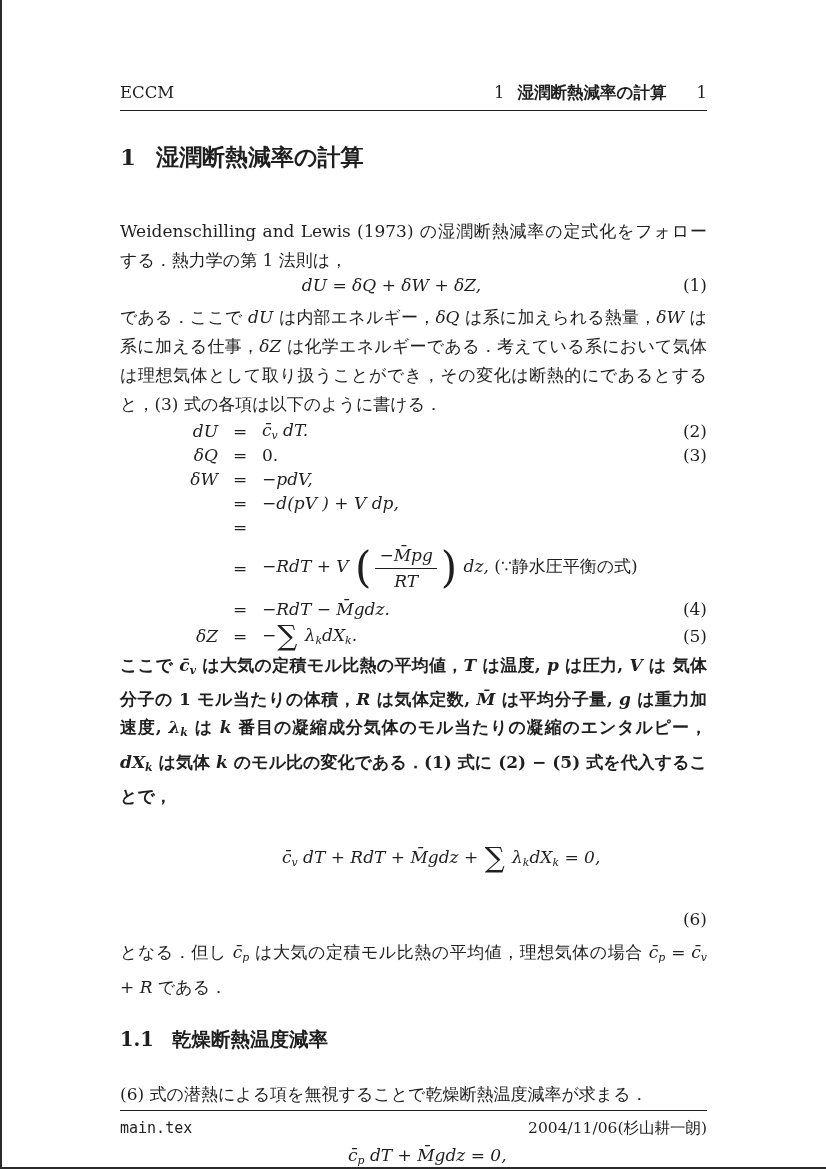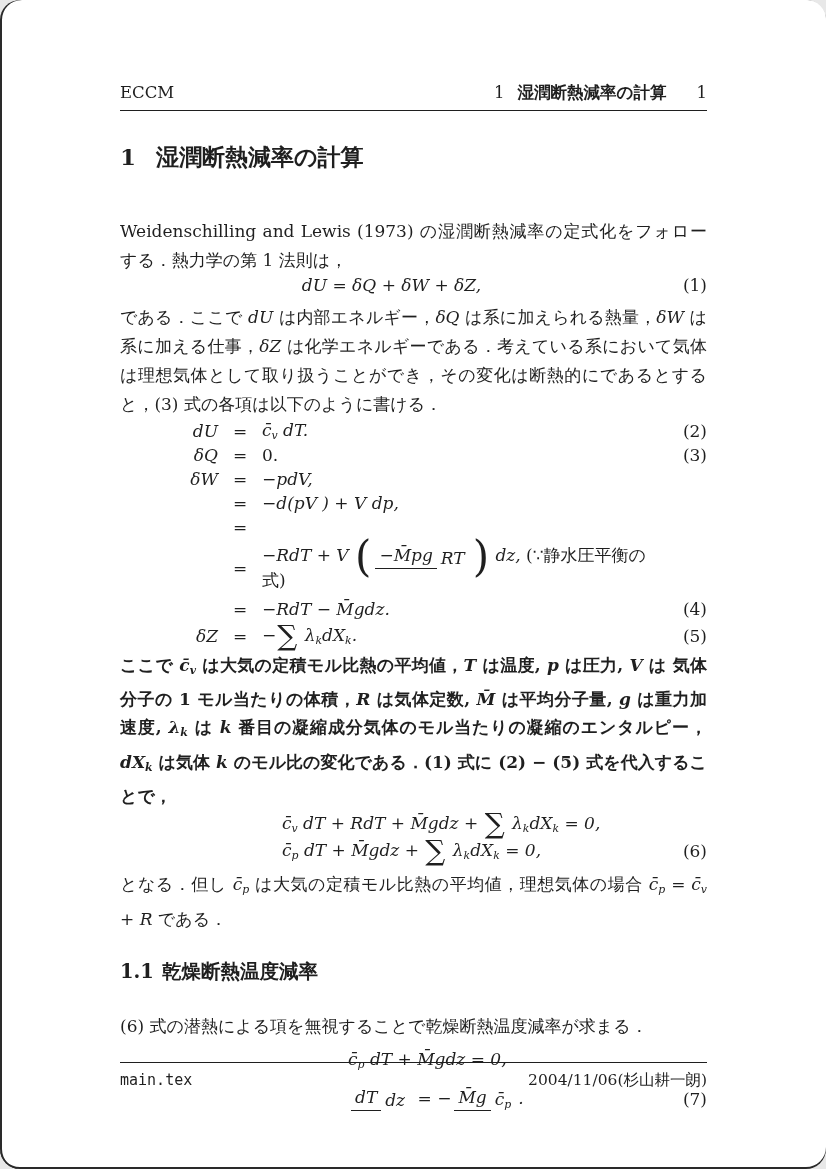--- a/index.html
+++ b/index.html
@@ -8,36 +8,35 @@
     width:826px;height:1169px;
     margin:0 auto;
     background:#ffffff;
     color:#1f1f1f;
     font-family:"DejaVu Serif","Liberation Serif",serif;
     font-size:17px;
     box-sizing:border-box;
     padding:84px 119px 0 120px;
     overflow:hidden;
     box-shadow: inset 2px 0 0 #2a2a2a, inset 0 -2px 0 #2a2a2a;
-    border-radius: 20px;
   }
   .gothic{font-family:"DejaVu Sans","Liberation Sans",sans-serif;font-weight:bold;}
 
   
   .hdr{display:flex;justify-content:space-between;align-items:baseline;
        border-bottom:1.5px solid #1f1f1f;padding-bottom:9px;font-size:16.5px;line-height:17px;}
   .hdr-right{display:flex;align-items:baseline;}
   .hdr-right .sec-no{margin-right:13px;}
   .hdr-right .pg{margin-left:30px;}
 
   
   h1.section{margin:33px 0 0;font-size:23px;font-weight:bold;display:flex;line-height:26px;}
   h1.section .no{margin-right:20px;}
   h2.subsection{margin:26px 0 0;font-size:19.5px;font-weight:bold;display:flex;line-height:24px;}
-  h2.subsection .no{margin-right:8px;}
+  h2.subsection .no{margin-right:18px;}
 
   
   p{margin:0;text-align:justify;}
   .p1{margin-top:47px;line-height:29px;}
   .p2{margin-top:0;line-height:29px;}
   .p3{margin-top:0;line-height:28px;font-weight:bold;}
   .p4{margin-top:6px;line-height:29px;}
   .p5{margin-top:28px;line-height:29px;}
 
   
@@ -52,38 +51,38 @@
   .eqnum{min-width:44px;text-align:right;font-style:normal;}
 
   .eqarr{margin-top:0;}
   .eqrow{display:flex;align-items:center;height:24px;}
   .eqrow.sumrow{height:30px;}
   .eqrow.tall{height:58px;}
   .eqrow .lhs{width:98px;text-align:right;}
   .eqrow .rel{width:44px;text-align:center;}
   .eqrow .rhs{flex:1;text-align:left;}
 
-  .eqi{display:flex;align-items:center;height:27px;}
+  .eqi{display:flex;align-items:center;height:27px;margin-top:34px;}
   .eqi .ind{width:162px;flex:none;}
   .eqi .ind7{width:228px;flex:none;}
   .eqi .num{margin-left:auto;}
   .eqi.fracline{height:52px;}
   .eq6blk{margin-top:0;}
   .eq7blk{margin-top:6px;}
   .eq7l1{height:26px;}
 
   
-  .frac{display:inline-flex;flex-direction:row;align-items:center;text-align:center;
+  .frac{display:inline-flex;flex-direction:column;align-items:center;text-align:center;
         vertical-align:middle;margin:0 3px;line-height:1.2;}
   .frac .fn{border-bottom:1.3px solid #1f1f1f;padding:0 4px 2px;}
   .frac .fd{padding:2px 4px 0;}
   .bigp{font-size:42px;line-height:0;vertical-align:middle;font-style:normal;margin:0 1px;}
 
   
-  .ftr{position:absolute;left:120px;right:119px;top:1062px;
+  .ftr{position:absolute;left:120px;right:119px;top:1110px;
        border-top:1.5px solid #1f1f1f;padding-top:9px;
        display:flex;justify-content:space-between;font-size:15.5px;line-height:17px;}
   .ftr .file{font-family:"DejaVu Sans Mono","Liberation Mono",monospace;font-size:15px;}
 </style>
 </head>
 <body>
 
 <div class="page">
 
   <div class="hdr">
@@ -166,21 +165,20 @@
 
   <p class="p3"><span class="sg-p">ここで </span><span class="sg-m">c̄</span><span class="sg-s">v</span><span class="sg-p"> は大気の定積モル比熱の平均値，</span><span class="sg-m">T</span><span class="sg-p"> は温度, </span><span class="sg-m">p</span><span class="sg-p"> は圧力, </span><span class="sg-m">V</span><span class="sg-p"> は 気体分子の 1 モル当たりの体積，</span><span class="sg-m">R</span><span class="sg-p"> は気体定数, </span><span class="sg-m">M̄</span><span class="sg-p"> は平均分子量, </span><span class="sg-m">g</span><span class="sg-p"> は重力加速度, </span><span class="sg-m">λ</span><span class="sg-s">k</span><span class="sg-p"> は </span><span class="sg-m">k</span><span class="sg-p"> 番目の凝縮成分気体のモル当たりの凝縮のエンタルピー，</span><span class="sg-m">dX</span><span class="sg-s">k</span><span class="sg-p"> は気体 </span><span class="sg-m">k</span><span class="sg-p"> のモル比の変化である．(1) 式に (2) − (5) 式を代入することで，</span></p>
 
   <div class="eq6blk">
     <div class="eqi">
       <span class="ind"></span>
       <span><span class="sg-m">c̄</span><span class="sg-s">v</span><span class="sg-m"> dT + RdT + M̄gdz + </span><span class="sg-sum">∑</span><span class="sg-m"> λ</span><span class="sg-s">k</span><span class="sg-m">dX</span><span class="sg-s">k</span><span class="sg-m"> = 0,</span></span>
     </div>
     <div class="eqi">
       <span class="ind"></span>
-      <span><span class="sg-m">c̄</span><span class="sg-s">p</span><span class="sg-m"> dT + M̄gdz + </span><span class="sg-sum">∑</span><span class="sg-m"> λ</span><span class="sg-s">k</span><span class="sg-m">dX</span><span class="sg-s">k</span><span class="sg-m"> = 0,</span></span>
       <span class="num eqnum">(6)</span>
     </div>
   </div>
 
   <p class="p4"><span class="sg-p">となる．但し </span><span class="sg-m">c̄</span><span class="sg-s">p</span><span class="sg-p"> は大気の定積モル比熱の平均値，理想気体の場合 </span><span class="sg-m">c̄</span><span class="sg-s">p</span><span class="sg-m"> = </span><span class="sg-m">c̄</span><span class="sg-s">v</span><span class="sg-m"> + R</span><span class="sg-p"> である．</span></p>
 
   <h2 class="subsection">
     <span class="no">1.1</span>
     <span class="gothic">乾燥断熱温度減率</span>
   </h2>

